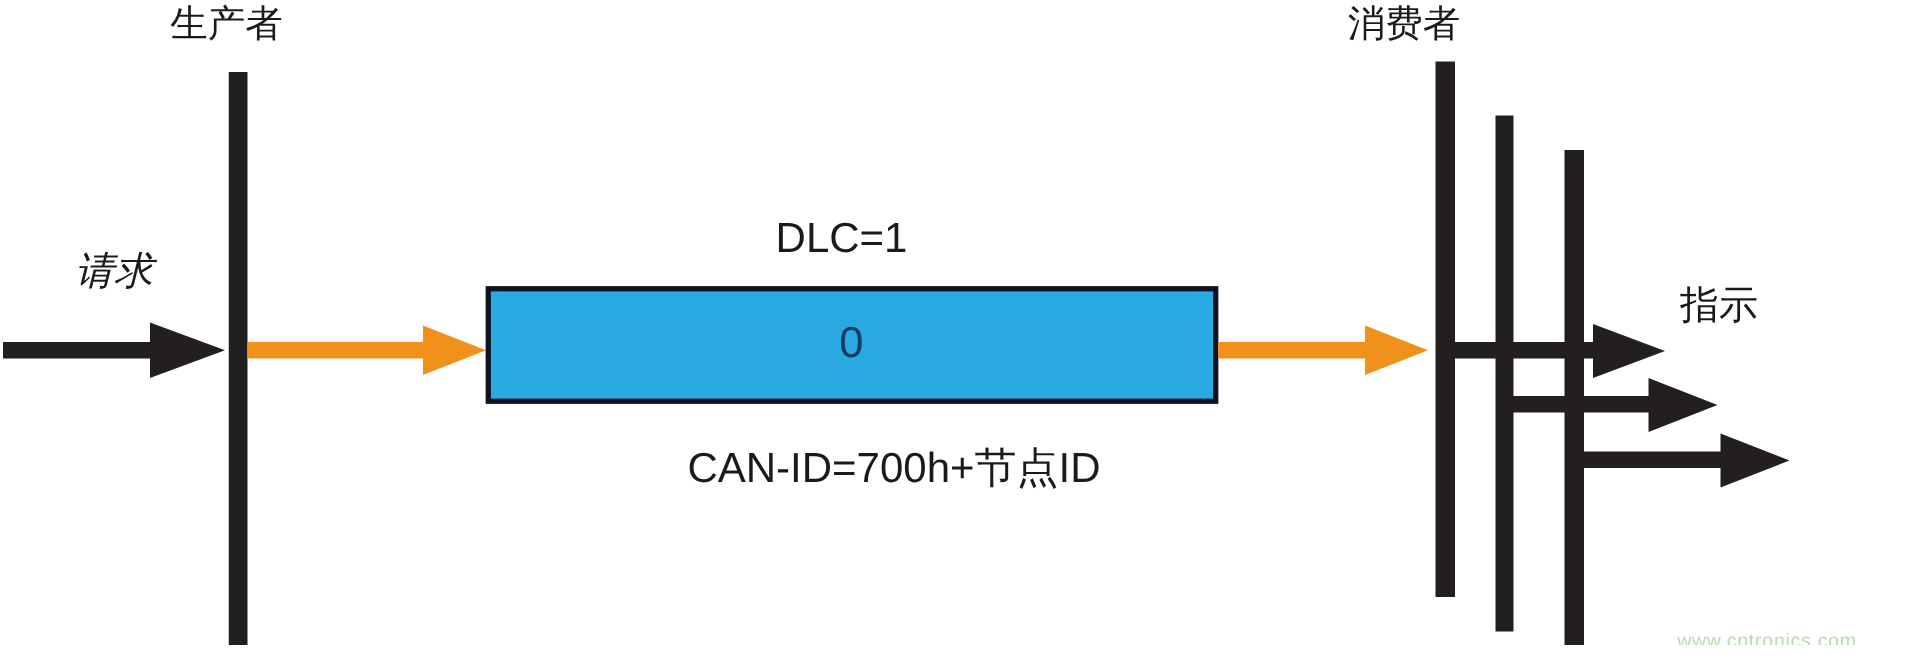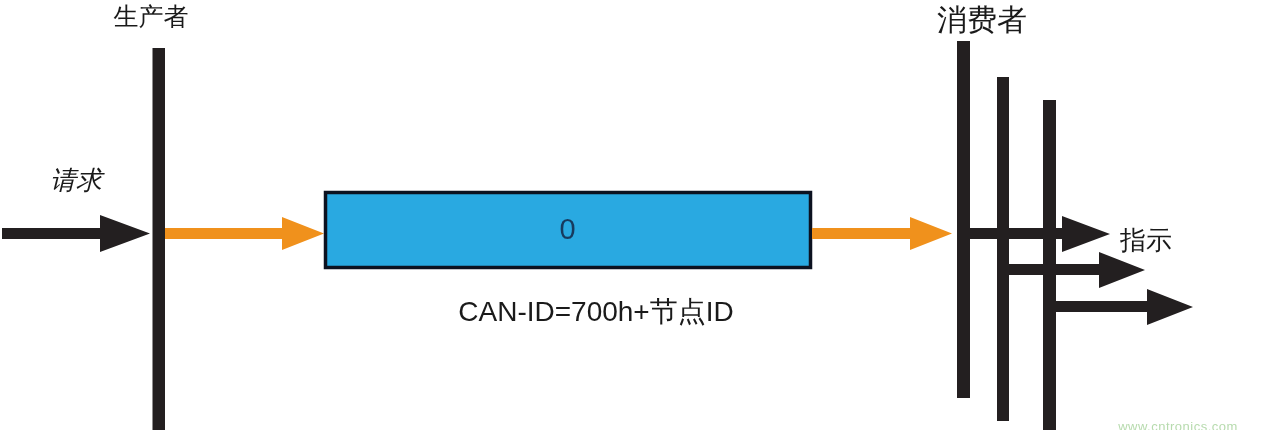--- a/index.html
+++ b/index.html
@@ -29,23 +29,23 @@
     stroke-width: 3.5;
   }
   .lbl {
     position: absolute;
     white-space: nowrap;
     color: var(--label-text, #1A1A1A);
     transform: translateX(-50%);
     line-height: 1.1;
   }
   .lbl-producer   { left: 151px;  top: 3px;   font-size: 25px; }
-  .lbl-consumer   { left: 982px;  top: 3px;   font-size: 30px; }
+  .lbl-consumer   { left: 936px;  top: 3px;   font-size: 25px; }
   .lbl-request    { left: 76px;   top: 166px; font-size: 26px; font-style: italic; }
-  .lbl-indication { left: 1146px; top: 189px; font-size: 26px; margin-top: 37px; }
+  .lbl-indication { left: 1146px; top: 189px; font-size: 26px; }
   .lbl-dlc        { left: 561px;  top: 144px; font-size: 28px; }
   .lbl-canid      { left: 596px;  top: 297px; font-size: 28px; text-align: right; }
   .payload {
     position: absolute;
     left: 325px;
     top: 192px;
     width: 485px;
     height: 75px;
     display: flex;
     align-items: center;
@@ -87,20 +87,21 @@
 
     <polygon class="black-arrow" points="960,228 1062,228 1062,216 1110,234 1062,252 1062,239 960,239"></polygon>
     <polygon class="black-arrow" points="999,264 1099,264 1099,252 1145,270 1099,288 1099,275 999,275"></polygon>
     <polygon class="black-arrow" points="1045,301 1147,301 1147,289 1193,307 1147,325 1147,312 1045,312"></polygon>
   </svg>
 
   <div class="lbl lbl-producer">生产者</div>
 
   <div class="lbl lbl-request">请求</div>
 
+  <div class="lbl lbl-dlc">DLC=1</div>
 
   <div class="payload">0</div>
 
   <div class="lbl lbl-canid">CAN-ID=700h+节点ID</div>
 
   <div class="lbl lbl-consumer">消费者</div>
 
   <div class="lbl lbl-indication">指示</div>
 
   <div class="watermark">www.cntronics.com</div>

